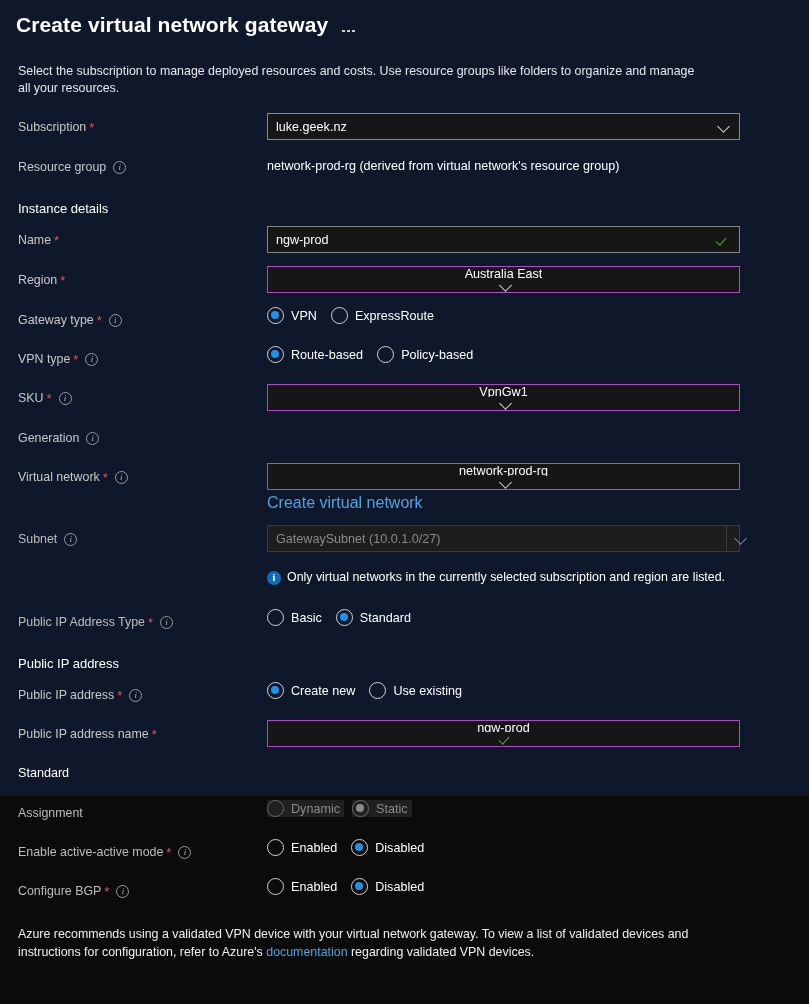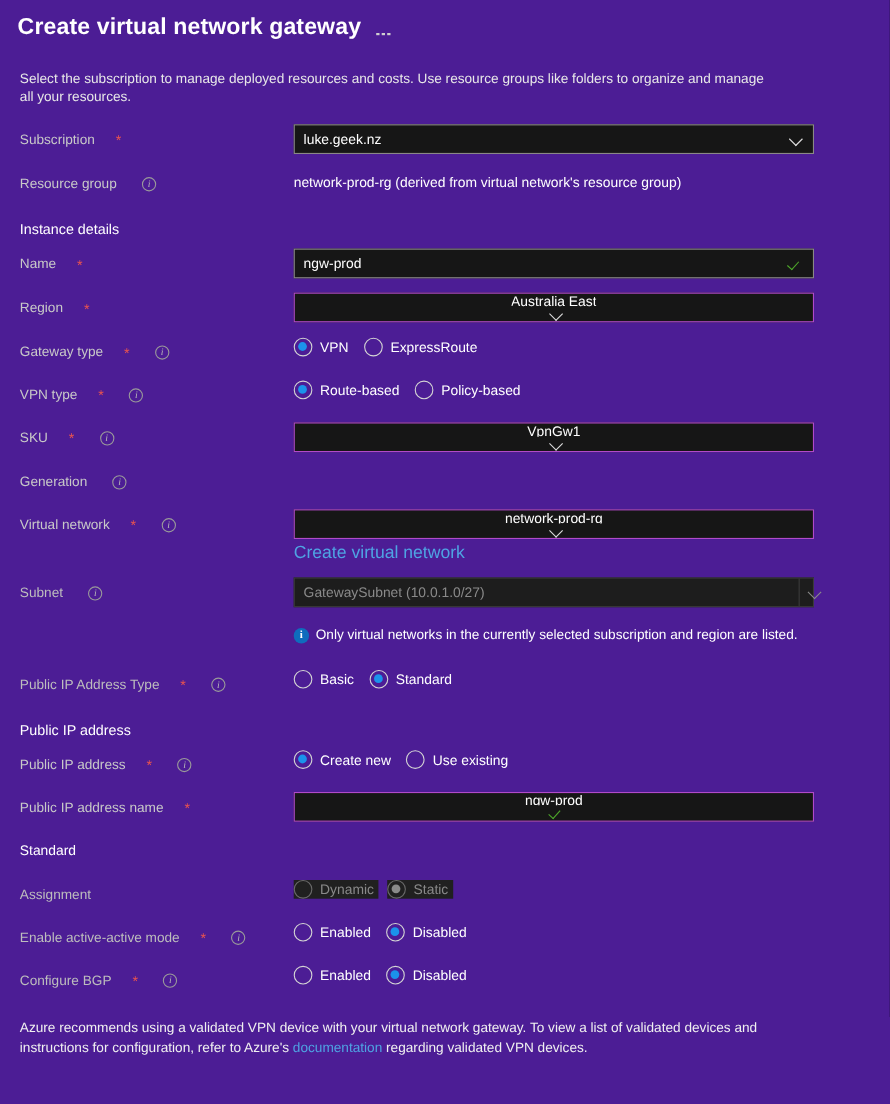--- a/index.html
+++ b/index.html
@@ -9,22 +9,22 @@
     height: 1004px;
     background: #0b0b0b;
     font-family: "Liberation Sans", sans-serif;
     color: #ffffff;
     overflow: hidden;
   }
 
   .page {
     position: relative;
     width: 809px;
-    height: 1004px;
-    background: #4c1d95;
+    height: 796px;
+    background: #0f172a;
   }
 
   
   .header {
     display: flex;
     align-items: center;
     gap: 14px;
     padding: 10px 0 0 16px;
     height: 40px;
   }
@@ -70,21 +70,21 @@
 
   .label {
     width: 249px;
     flex: 0 0 249px;
     font-size: 12.4px;
     color: #c8c8c8;
     line-height: 20px;
     padding-top: 4px;
     display: flex;
     align-items: center;
-    gap: 20px;
+    gap: 4px;
   }
   .label.dim { color: #bdbdbd; }
   .req { color: #e8534f; font-size: 13px; line-height: 1; margin-left: -1px; }
 
   .info-icon {
     width: 13px; height: 13px;
     border: 1px solid #9a9a9a;
     border-radius: 50%;
     display: inline-flex;
     align-items: center;

